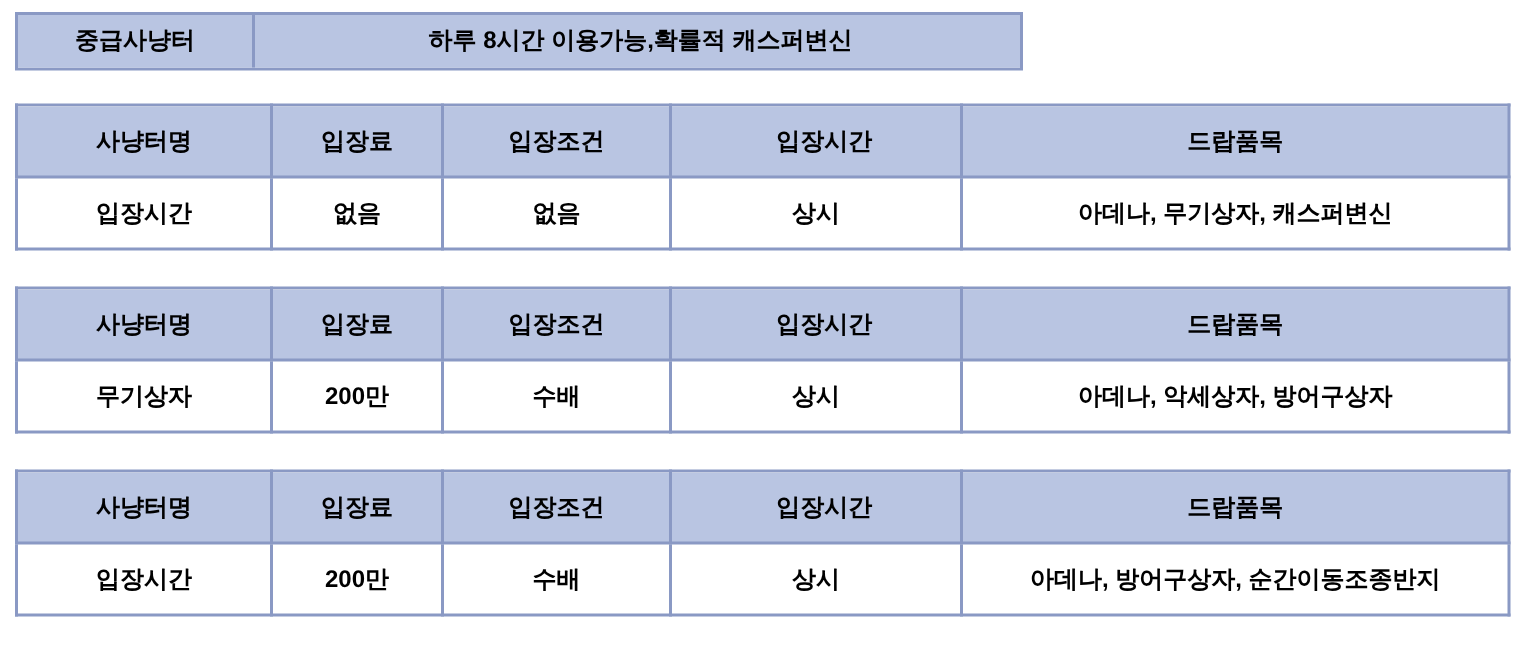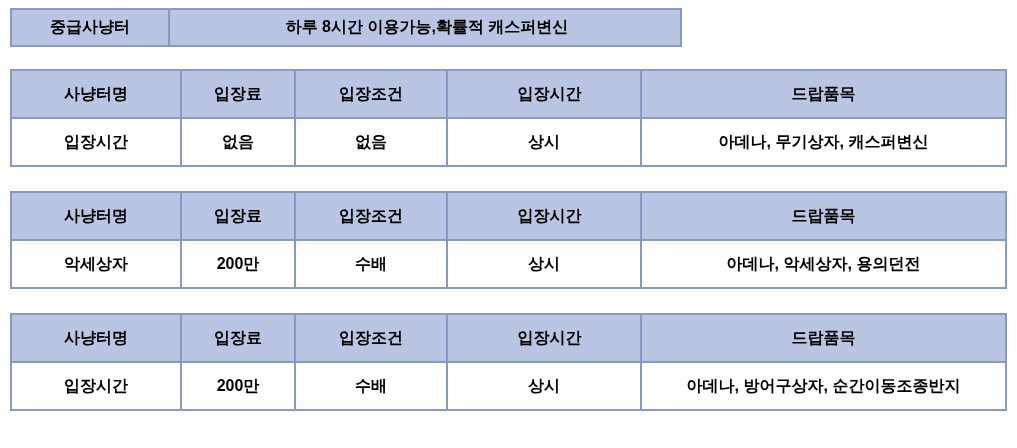--- a/index.html
+++ b/index.html
@@ -114,25 +114,25 @@
       <tr>
         <th class="col-name">사냥터명</th>
         <th class="col-fee">입장료</th>
         <th class="col-cond">입장조건</th>
         <th class="col-time">입장시간</th>
         <th class="col-drop">드랍품목</th>
       </tr>
     </thead>
     <tbody>
       <tr>
-        <td>악세상자</td>
+        <td>무기상자</td>
         <td>200만</td>
         <td>수배</td>
         <td>상시</td>
-        <td>아데나, 악세상자, 용의던전</td>
+        <td>아데나, 악세상자, 방어구상자</td>
       </tr>
     </tbody>
   </table>
 
   <table class="zone">
     <thead>
       <tr>
         <th class="col-name">사냥터명</th>
         <th class="col-fee">입장료</th>
         <th class="col-cond">입장조건</th>

